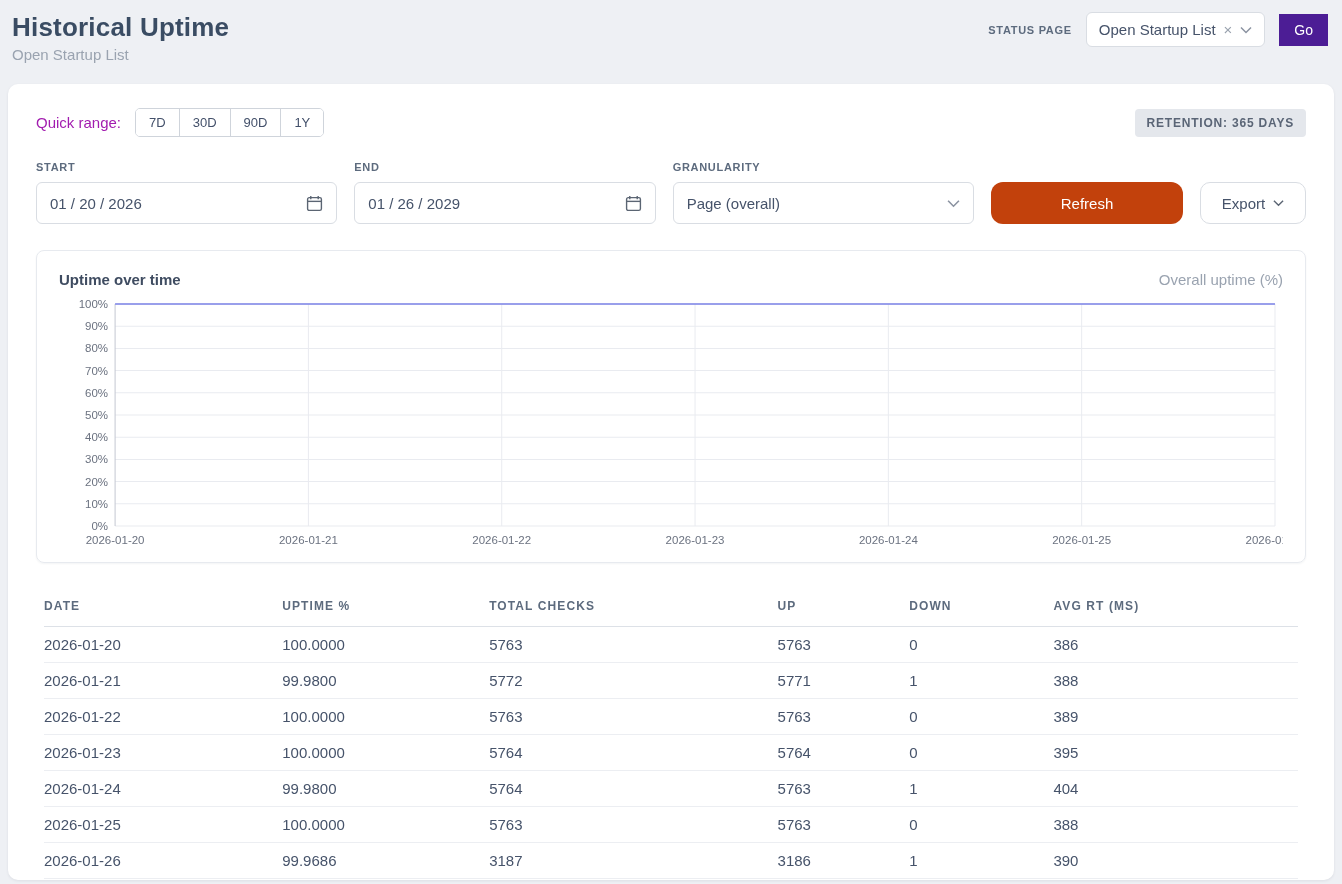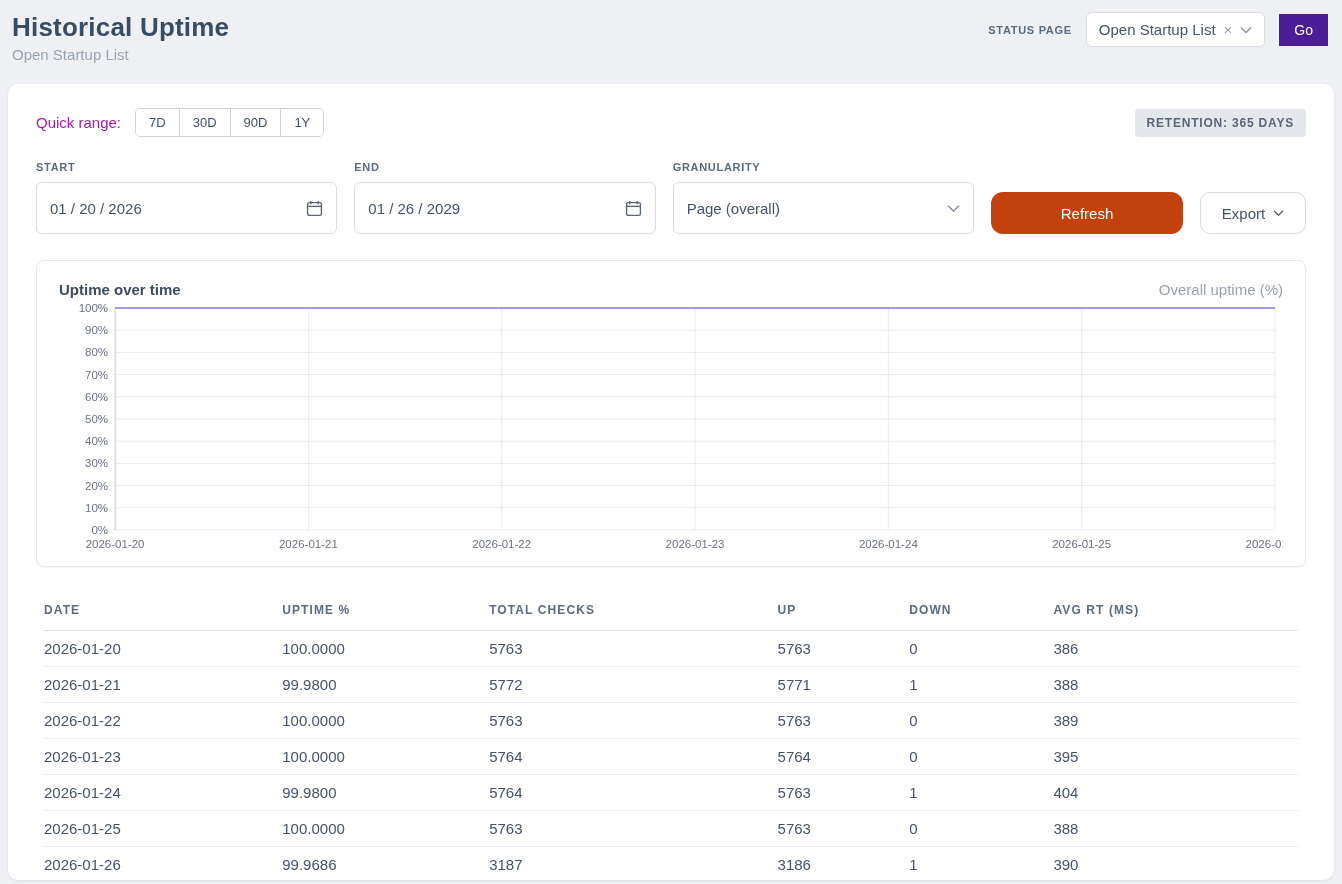--- a/index.html
+++ b/index.html
@@ -59,40 +59,40 @@
     margin-top: 24px;
     display: grid; grid-template-columns: 1fr 1fr 1fr 192px 106px;
     gap: 17px; align-items: end;
   }
   .field label {
     display: block; font-size: 11px; font-weight: 700; letter-spacing: .7px;
     color: #5d6b7e; margin-bottom: 9px;
   }
   .input {
     display: flex; align-items: center; justify-content: space-between;
-    height: 52px; border: 1px solid #d9dde3; border-radius: 6px;
+    height: 42px; border: 1px solid #d9dde3; border-radius: 6px;
     padding: 0 13px; font-size: 15px; color: #46536a; background: #fff; cursor: pointer;
   }
   .refresh-btn {
     height: 42px; background: #c2410c; border: none; border-radius: 12px;
     color: #fff; font-size: 15px; cursor: pointer;
   }
   .export-btn {
     height: 42px; background: #fff; border: 1px solid #d9dde3; border-radius: 10px;
     color: #46536a; font-size: 15px; display: flex; align-items: center;
     justify-content: center; gap: 8px; cursor: pointer;
   }
 
   
   .chart-card {
     margin-top: 26px; border: 1px solid #e7eaef; border-radius: 8px;
     box-shadow: 0 1px 2px rgba(20,30,50,.05);
     padding: 20px 22px 10px;
   }
-  .chart-head { display: flex; justify-content: space-between; align-items: center; margin-bottom: 4px; }
+  .chart-head { display: flex; justify-content: space-between; align-items: center; margin-bottom: 10px; }
   .chart-head h2 { font-size: 15px; font-weight: 700; color: #3f4c61; }
   .chart-legend { font-size: 15px; color: #9aa3b0; }
   #uptime-chart { width: 100%; height: 254px; display: block; }
 
   
   table.uptime { margin: 28px 8px 0; width: calc(100% - 16px); border-collapse: collapse; }
   table.uptime th {
     text-align: left; font-size: 12px; font-weight: 700; letter-spacing: 1.1px;
     color: #5d6b7e; padding: 8px 0 13px; border-bottom: 1px solid #dde1e7;
   }

